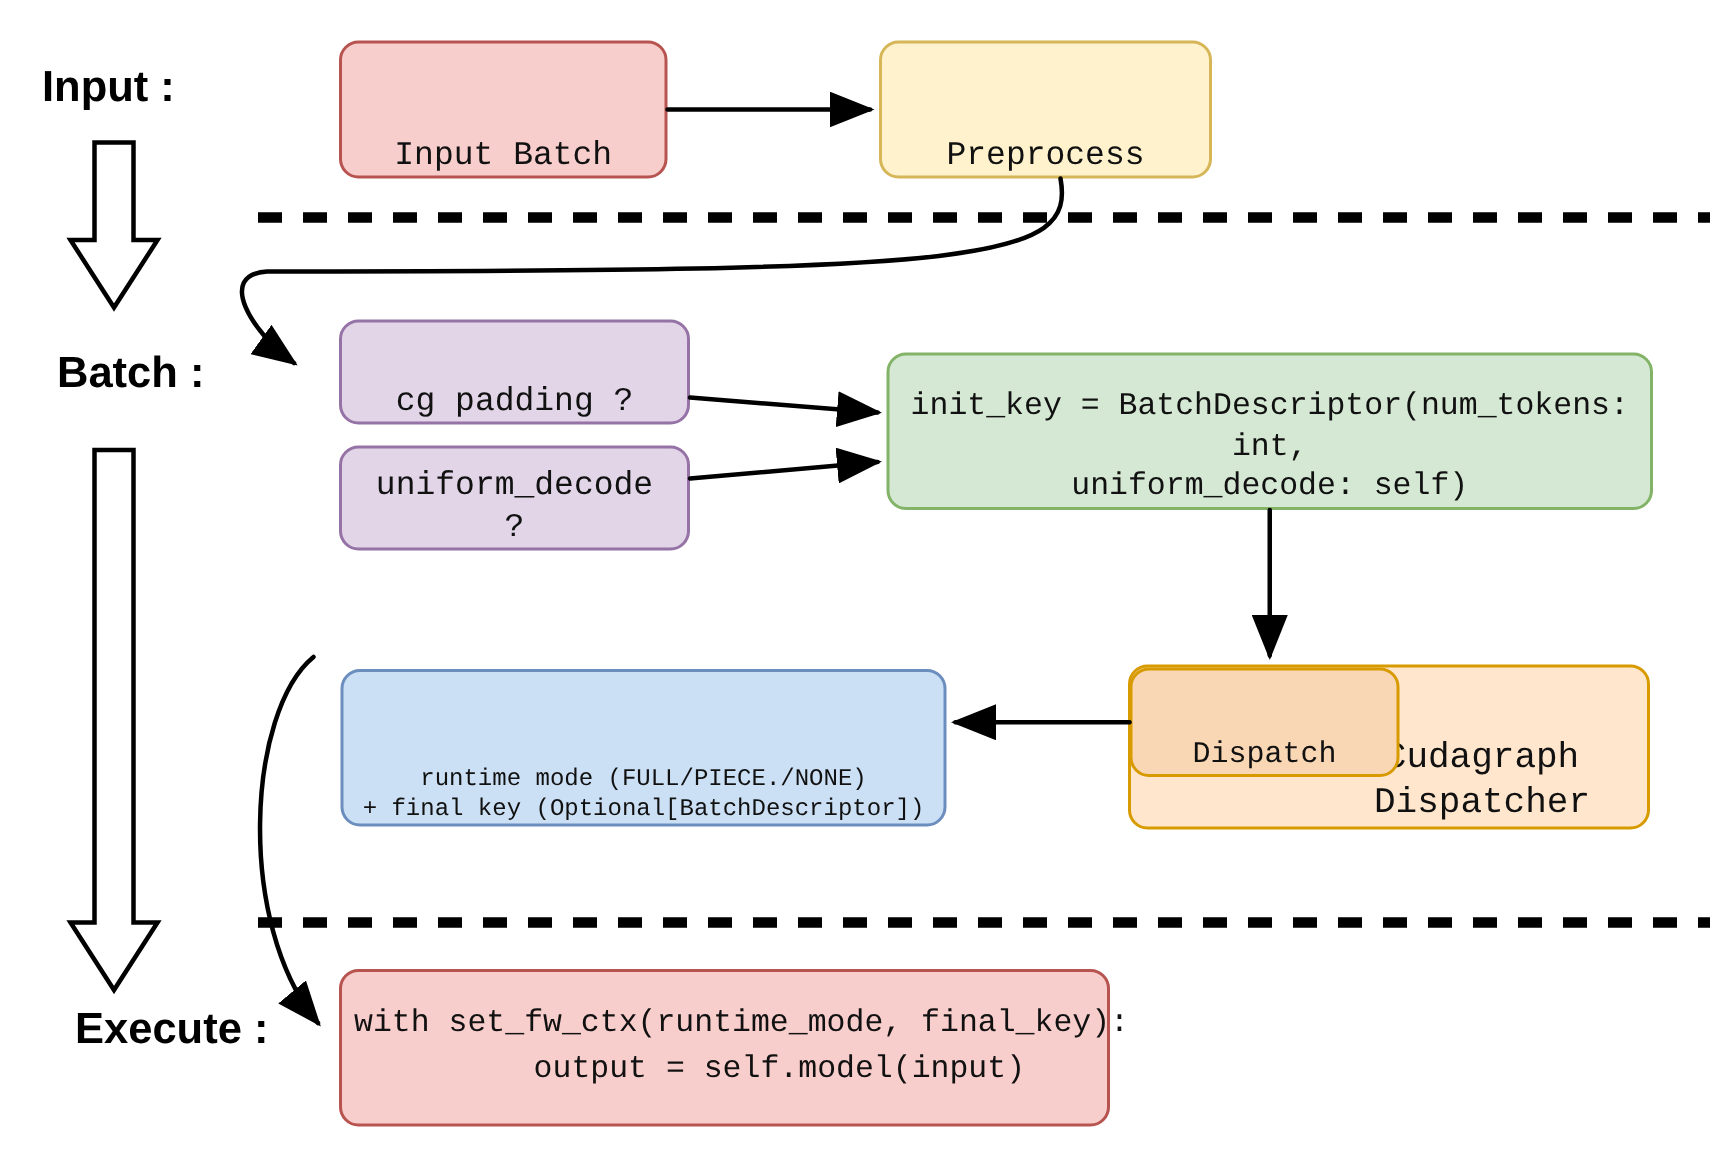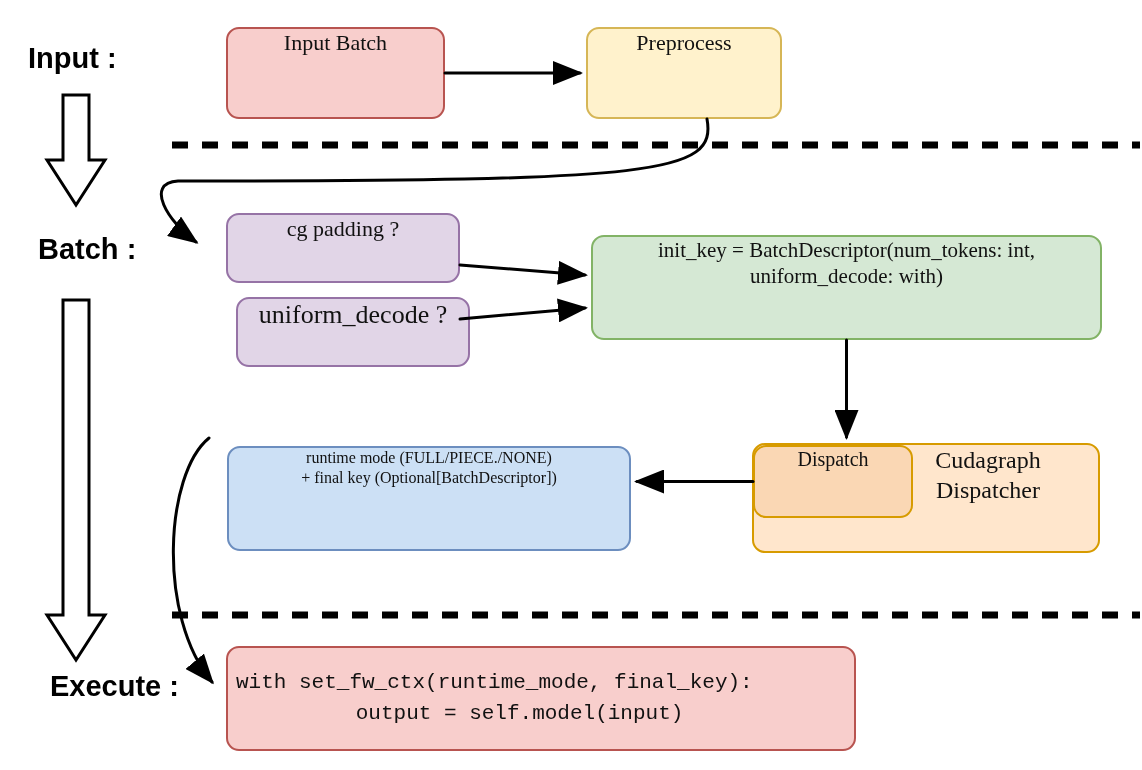--- a/index.html
+++ b/index.html
@@ -23,24 +23,24 @@
     color: #000000;
     white-space: nowrap;
     letter-spacing: 0px;
   }
   .node {
     position: absolute;
     box-sizing: border-box;
     border-radius: 13px;
     border: 2px solid #000;
     display: flex;
-    align-items: flex-start;
+    align-items: flex-end;
     justify-content: center;
     text-align: center;
-    font-family: Liberation Serif, serif;
+    font-family: Liberation Mono, monospace;
     color: #111111;
     line-height: 1.25;
   }
   .node-text {
     display: block;
     white-space: pre-line;
     padding: 0 10px;
   }
   .n-pink {
     background: #f8cecc;
@@ -98,52 +98,52 @@
 <div id="canvas">
 
   <div class="stage-label" id="stage-0" style="left: 28px; top: 42px;">Input :</div>
   <div class="stage-label" id="stage-1" style="left: 38px; top: 233px;">Batch :</div>
   <div class="stage-label" id="stage-2" style="left: 10px; top: 670px; margin-left: 40px;">Execute :</div>
 
   <div class="node n-pink" id="node-0" style="left: 226px; top: 27px; width: 219px; height: 92px; font-size: 22px;">
     <span class="node-text">Input Batch</span>
   </div>
 
-  <div class="node n-yellow" id="node-1" style="left: 586px; top: 27px; width: 196px; height: 92px; font-size: 22px;">
+  <div class="node n-yellow" id="node-1" style="left: 586px; top: 27px; width: 222px; height: 92px; font-size: 22px;">
     <span class="node-text">Preprocess</span>
   </div>
 
   <div class="node n-purple" id="node-2" style="left: 226px; top: 213px; width: 234px; height: 70px; font-size: 22px;">
     <span class="node-text">cg padding ?</span>
   </div>
 
-  <div class="node n-purple" id="node-3" style="left: 236px; top: 297px; width: 234px; height: 70px; font-size: 26px;">
+  <div class="node n-purple" id="node-3" style="left: 226px; top: 297px; width: 234px; height: 70px; font-size: 22px;">
     <span class="node-text">uniform_decode ?</span>
   </div>
 
   <div class="node n-green" id="node-4" style="left: 591px; top: 235px; width: 511px; height: 105px; font-size: 21px;">
     <span class="node-text">init_key = BatchDescriptor(num_tokens: int,
-uniform_decode: with)</span>
+uniform_decode: self)</span>
   </div>
 
   <div class="node n-orange-outer" id="node-5" style="justify-content: flex-end; left: 752px; top: 443px; width: 348px; height: 110px; font-size: 24px;">
     <span class="node-text" style="width:200px;">Cudagraph
 Dispatcher</span>
   </div>
 
-  <div class="node n-orange-inner" id="node-6" style="left: 753px; top: 445px; width: 160px; height: 73px; font-size: 20px;">
+  <div class="node n-orange-inner" id="node-6" style="left: 753px; top: 445px; width: 180px; height: 73px; font-size: 20px;">
     <span class="node-text">Dispatch</span>
   </div>
 
   <div class="node n-blue" id="node-7" style="left: 227px; top: 446px; width: 404px; height: 105px; font-size: 16px;">
     <span class="node-text">runtime mode (FULL/PIECE./NONE)
 + final key (Optional[BatchDescriptor])</span>
   </div>
 
-  <div class="node n-pink code-box" id="node-8" style="left: 226px; top: 646px; width: 630px; height: 105px; font-size: 21px;">
+  <div class="node n-pink code-box" id="node-8" style="left: 226px; top: 646px; width: 514px; height: 105px; font-size: 21px;">
     <span class="code-text">with set_fw_ctx(runtime_mode, final_key):
     output = self.model(input)</span>
   </div>
 
   <svg class="overlay" id="overlay" viewBox="0 0 1142 770" xmlns="http://www.w3.org/2000/svg">
     <defs>
       <marker id="arrowhead" markerWidth="10" markerHeight="8" refX="9" refY="4" orient="auto" markerUnits="strokeWidth">
         <path d="M0,0 L10,4 L0,8 Z" fill="#000000"></path>
       </marker>
     </defs>

